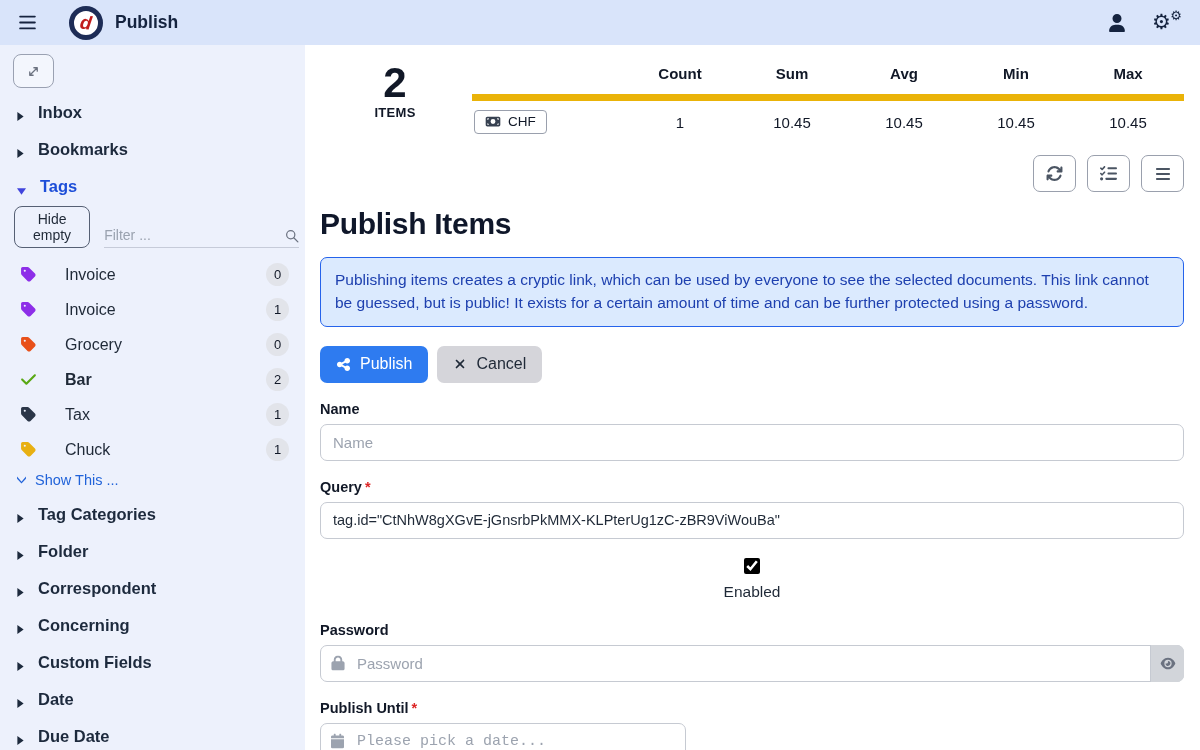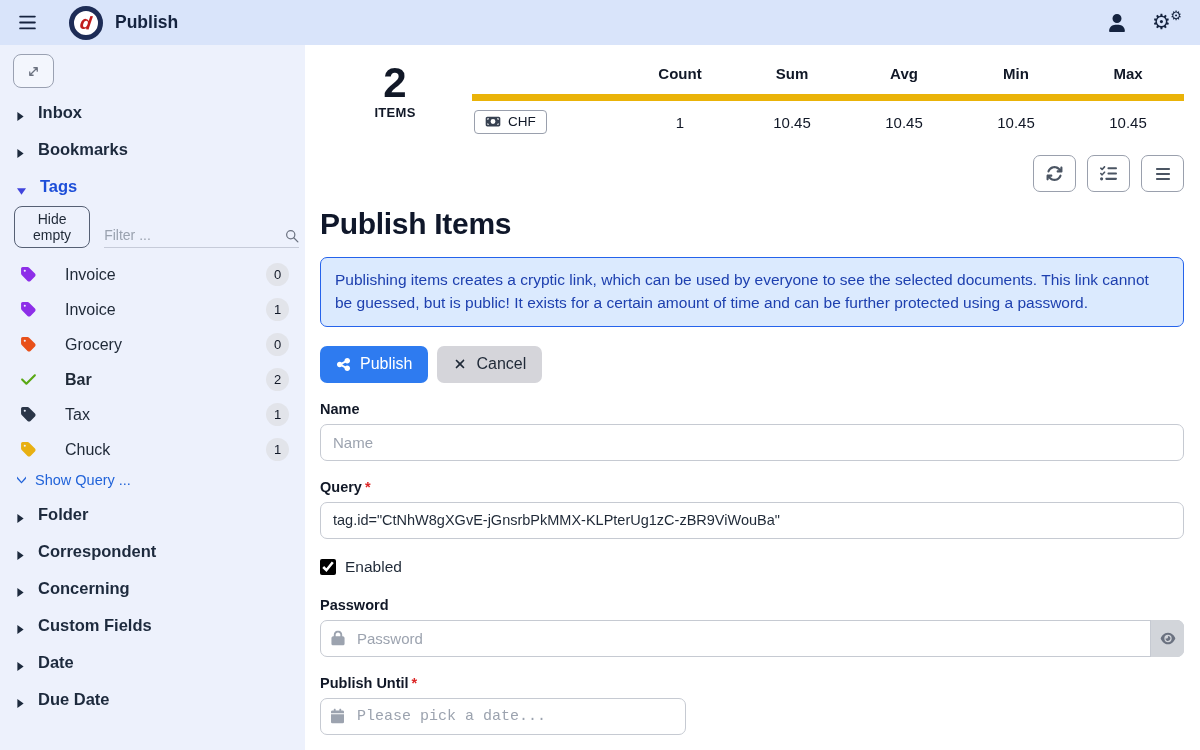--- a/index.html
+++ b/index.html
@@ -75,21 +75,21 @@
   .btn-publish { background:#2e7bf0; color:#fff; }
   .btn-cancel { background:#d5d5da; color:#1f2937; }
 
   .field-label { display:block; margin:18px 0 7px; font-size:14.5px; font-weight:700; color:#111827; }
   .req { color:#dc2626; margin-left:3px; font-weight:700; }
   .text-input { width:100%; height:37px; border:1px solid #c6cad2; border-radius:7px; padding:0 12px;
     font-size:15px; color:#1f2937; outline:none; font-family:inherit; }
   .text-input::placeholder { color:#9ca3af; }
   .query-input { font-size:14.5px; }
 
-  .check-row { margin-top:19px; display:flex; align-items:center; gap:9px; font-size:15.5px; color:#1f2937; }
+  .check-row { margin-top:19px; display:flex; align-items:center; gap:9px; font-size:15.5px; color:#1f2937;flex-direction:column; }
   .check-row input { width:16px; height:16px; accent-color:#000; }
 
   .pw-wrap { position:relative; }
   .pw-wrap .lead-ic { position:absolute; left:11px; top:50%; transform:translateY(-50%); color:#9ca3af; display:flex; }
   .pw-wrap .text-input { padding-left:36px; padding-right:44px; }
   .eye-strip { position:absolute; right:0; top:0; bottom:0; width:34px; background:#d2d5da;
     border-left:1px solid #c6cad2; border-radius:0 7px 7px 0; display:flex; align-items:center; justify-content:center;
     color:#6b7280; cursor:pointer; }
   .date-wrap { position:relative; width:366px; }
   .date-wrap .lead-ic { position:absolute; left:11px; top:50%; transform:translateY(-50%); color:#9ca3af; display:flex; }
@@ -225,23 +225,31 @@
     <span class="tname">Chuck</span>
     <span class="count-badge">1</span>
   </div>
 
   <div class="show-more">
     <span style="display:flex">
         <svg width="11" height="8" viewBox="0 0 12 9" fill="currentColor">
           <path d="M1 0.5 L6 6.5 L11 0.5 L11 3 L6 8.5 L1 3 Z"></path>
         </svg>
       </span>
-    <span>Show Query ...</span>
-  </div>
-
+    <span>Show This ...</span>
+  </div>
+
+  <div class="nav-item">
+    <span style="display:flex;color:#1d2a3d">
+        <svg width="9" height="11" viewBox="0 0 10 12" fill="currentColor">
+          <path d="M1.5 1 L8.5 6 L1.5 11 Z"></path>
+        </svg>
+      </span>
+    <span class="lbl">Tag Categories</span>
+  </div>
   <div class="nav-item">
     <span style="display:flex;color:#1d2a3d">
         <svg width="9" height="11" viewBox="0 0 10 12" fill="currentColor">
           <path d="M1.5 1 L8.5 6 L1.5 11 Z"></path>
         </svg>
       </span>
     <span class="lbl">Folder</span>
   </div>
   <div class="nav-item">
     <span style="display:flex;color:#1d2a3d">

